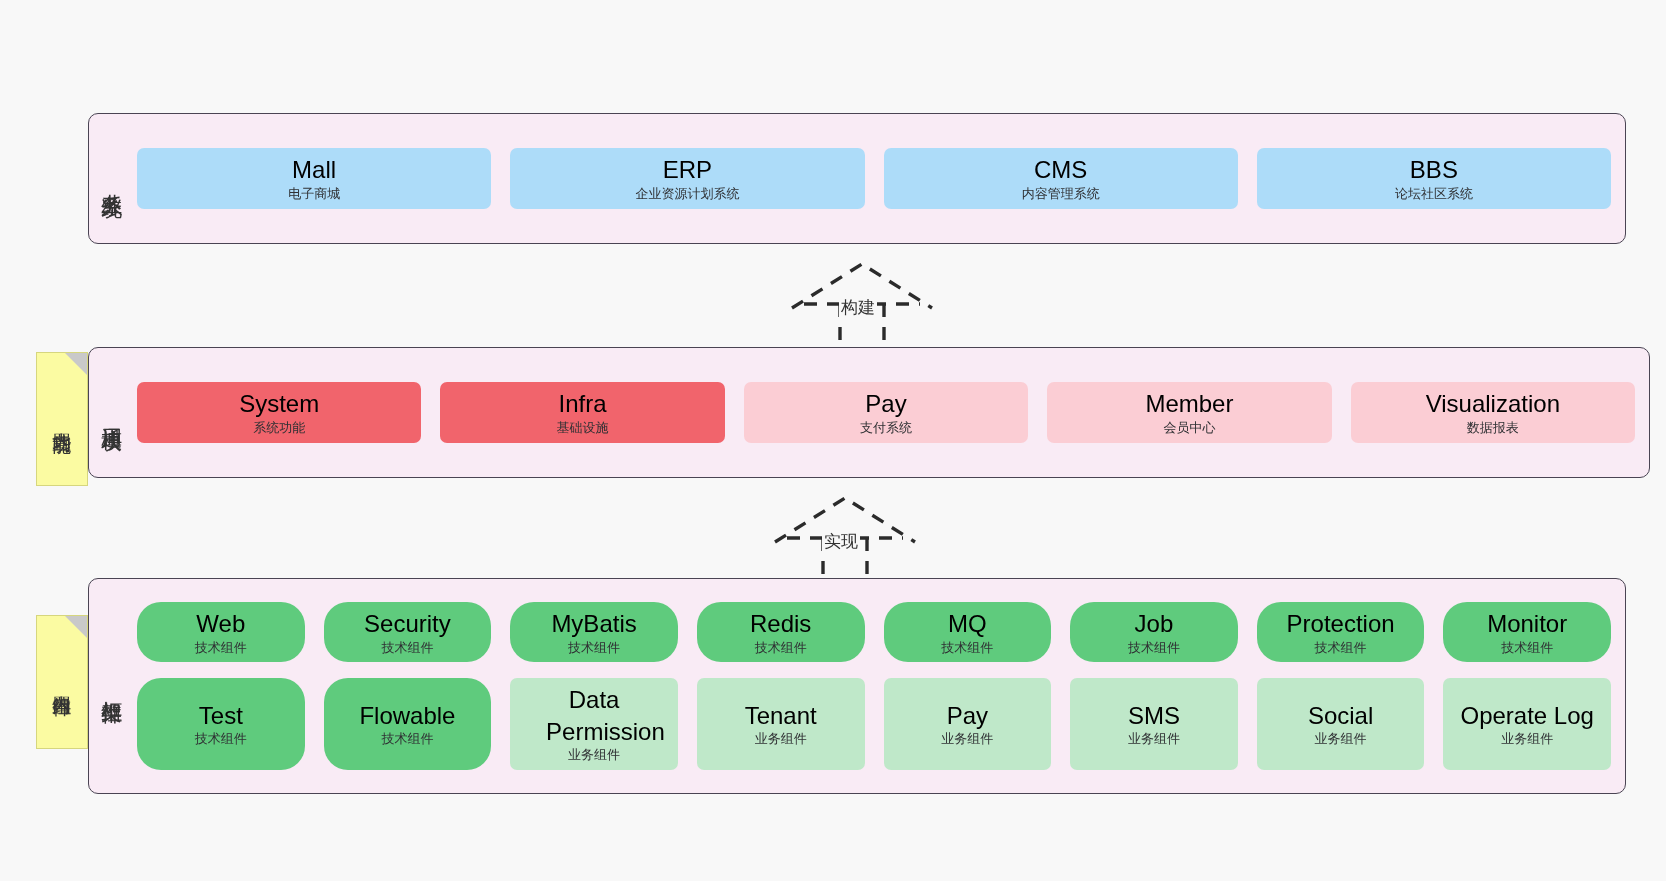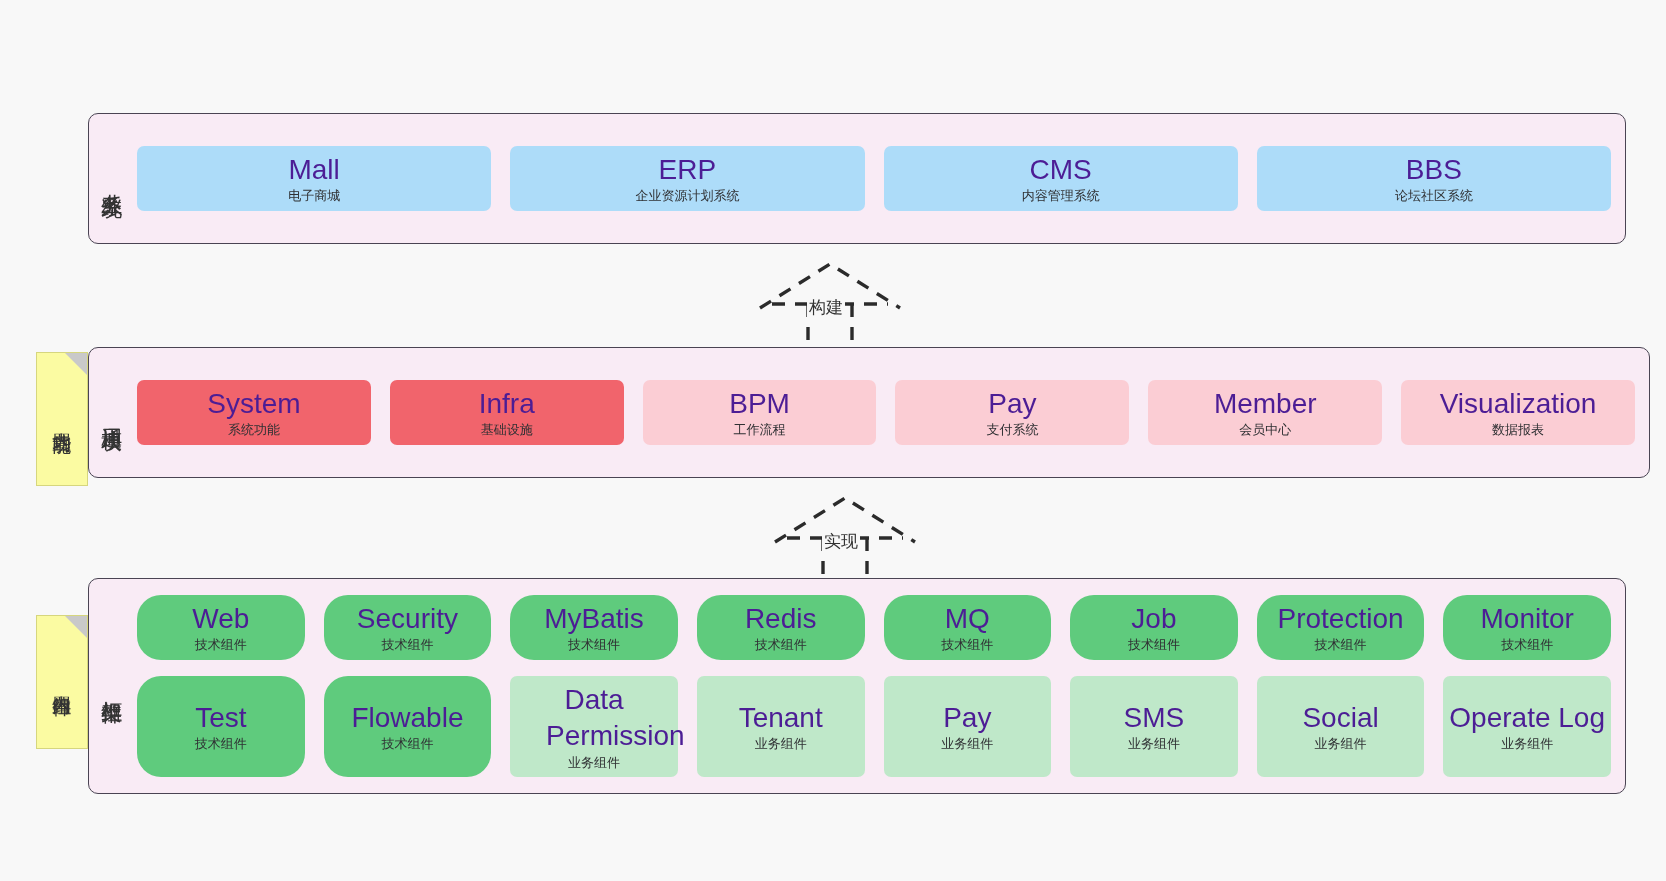--- a/index.html
+++ b/index.html
@@ -70,22 +70,22 @@
     display: flex;
     flex-direction: column;
     align-items: center;
     justify-content: center;
     text-align: center;
     line-height: 1.3;
     box-sizing: border-box;
     padding: 6px 4px;
   }
   .card .t1 {
-    font-size: 28px;
-    color: #4c1d95;
+    font-size: 24px;
+    color: #000000;
   }
   .card .t2 {
     font-size: 13px;
     color: #2f3033;
   }
 
   .c-blue       { background: #addcf9; }
   .c-red        { background: #f1646c; }
   .c-pink       { background: #fbcdd4; }
   .c-green      { background: #5fcb7d; border-radius: 24px; }
@@ -153,21 +153,21 @@
           <span class="t2">内容管理系统</span>
         </div>
         <div class="card c-blue">
           <span class="t1">BBS</span>
           <span class="t2">论坛社区系统</span>
         </div>
       </div>
     </div>
   </div>
 
-  <div class="arrow" style="left:750px; top:258px; width:160px; height:90px;">
+  <div class="arrow" style="left:782px; top:258px; width:160px; height:90px;">
     <svg width="160" height="90" viewBox="0 0 160 90">
       <path d="M 10 50 L 80 6 L 150 50" fill="none" stroke="#2b2b2b" stroke-width="3.4" stroke-dasharray="13 10" stroke-linecap="butt"></path>
       <path d="M 22 46 L 138 46" fill="none" stroke="#2b2b2b" stroke-width="3.4" stroke-dasharray="13 10"></path>
       <path d="M 58 46 L 58 90 M 102 46 L 102 90" fill="none" stroke="#2b2b2b" stroke-width="3.4" stroke-dasharray="13 10"></path>
     </svg>
     <span class="arrow-label" style="left:57px; top:38px;">构建</span>
   </div>
 
   <div class="note" style="left:36px; top:352px; width:52px; height:134px;">
     <span class="fold"></span>
@@ -178,24 +178,20 @@
     <div class="layer-title">通用模块</div>
     <div class="layer-body">
       <div class="row">
         <div class="card c-red">
           <span class="t1">System</span>
           <span class="t2">系统功能</span>
         </div>
         <div class="card c-red">
           <span class="t1">Infra</span>
           <span class="t2">基础设施</span>
-        </div>
-        <div class="card c-pink">
-          <span class="t1">BPM</span>
-          <span class="t2">工作流程</span>
         </div>
         <div class="card c-pink">
           <span class="t1">Pay</span>
           <span class="t2">支付系统</span>
         </div>
         <div class="card c-pink">
           <span class="t1">Member</span>
           <span class="t2">会员中心</span>
         </div>
         <div class="card c-pink">

